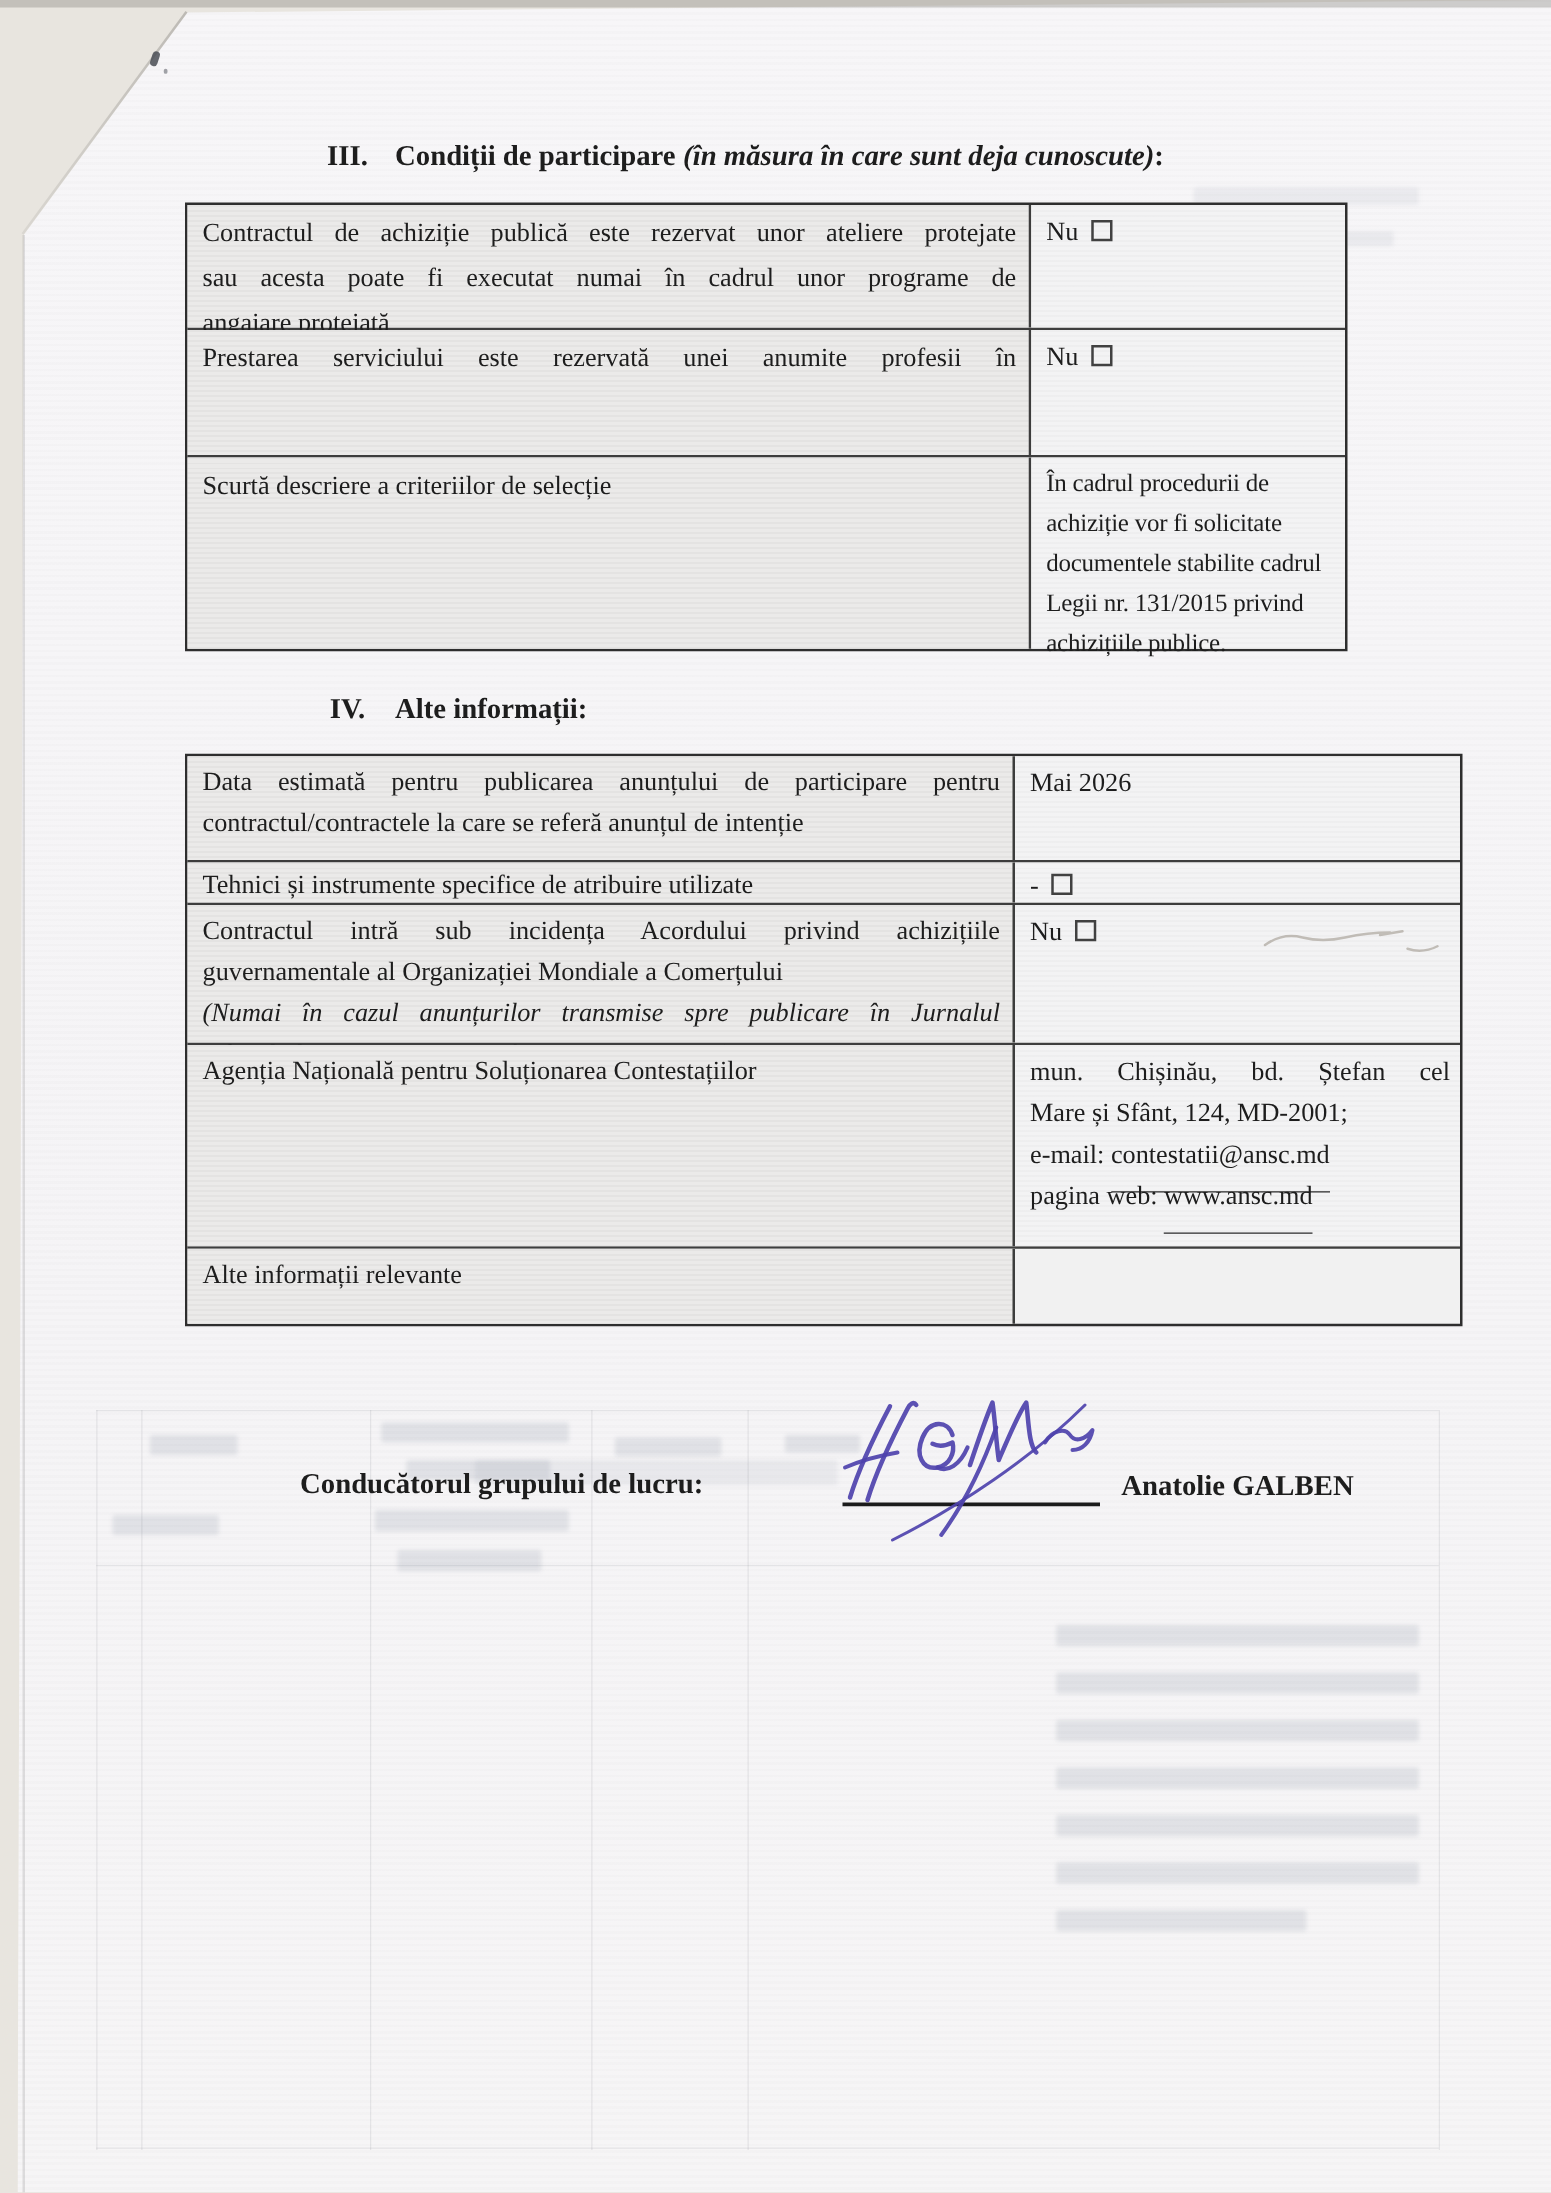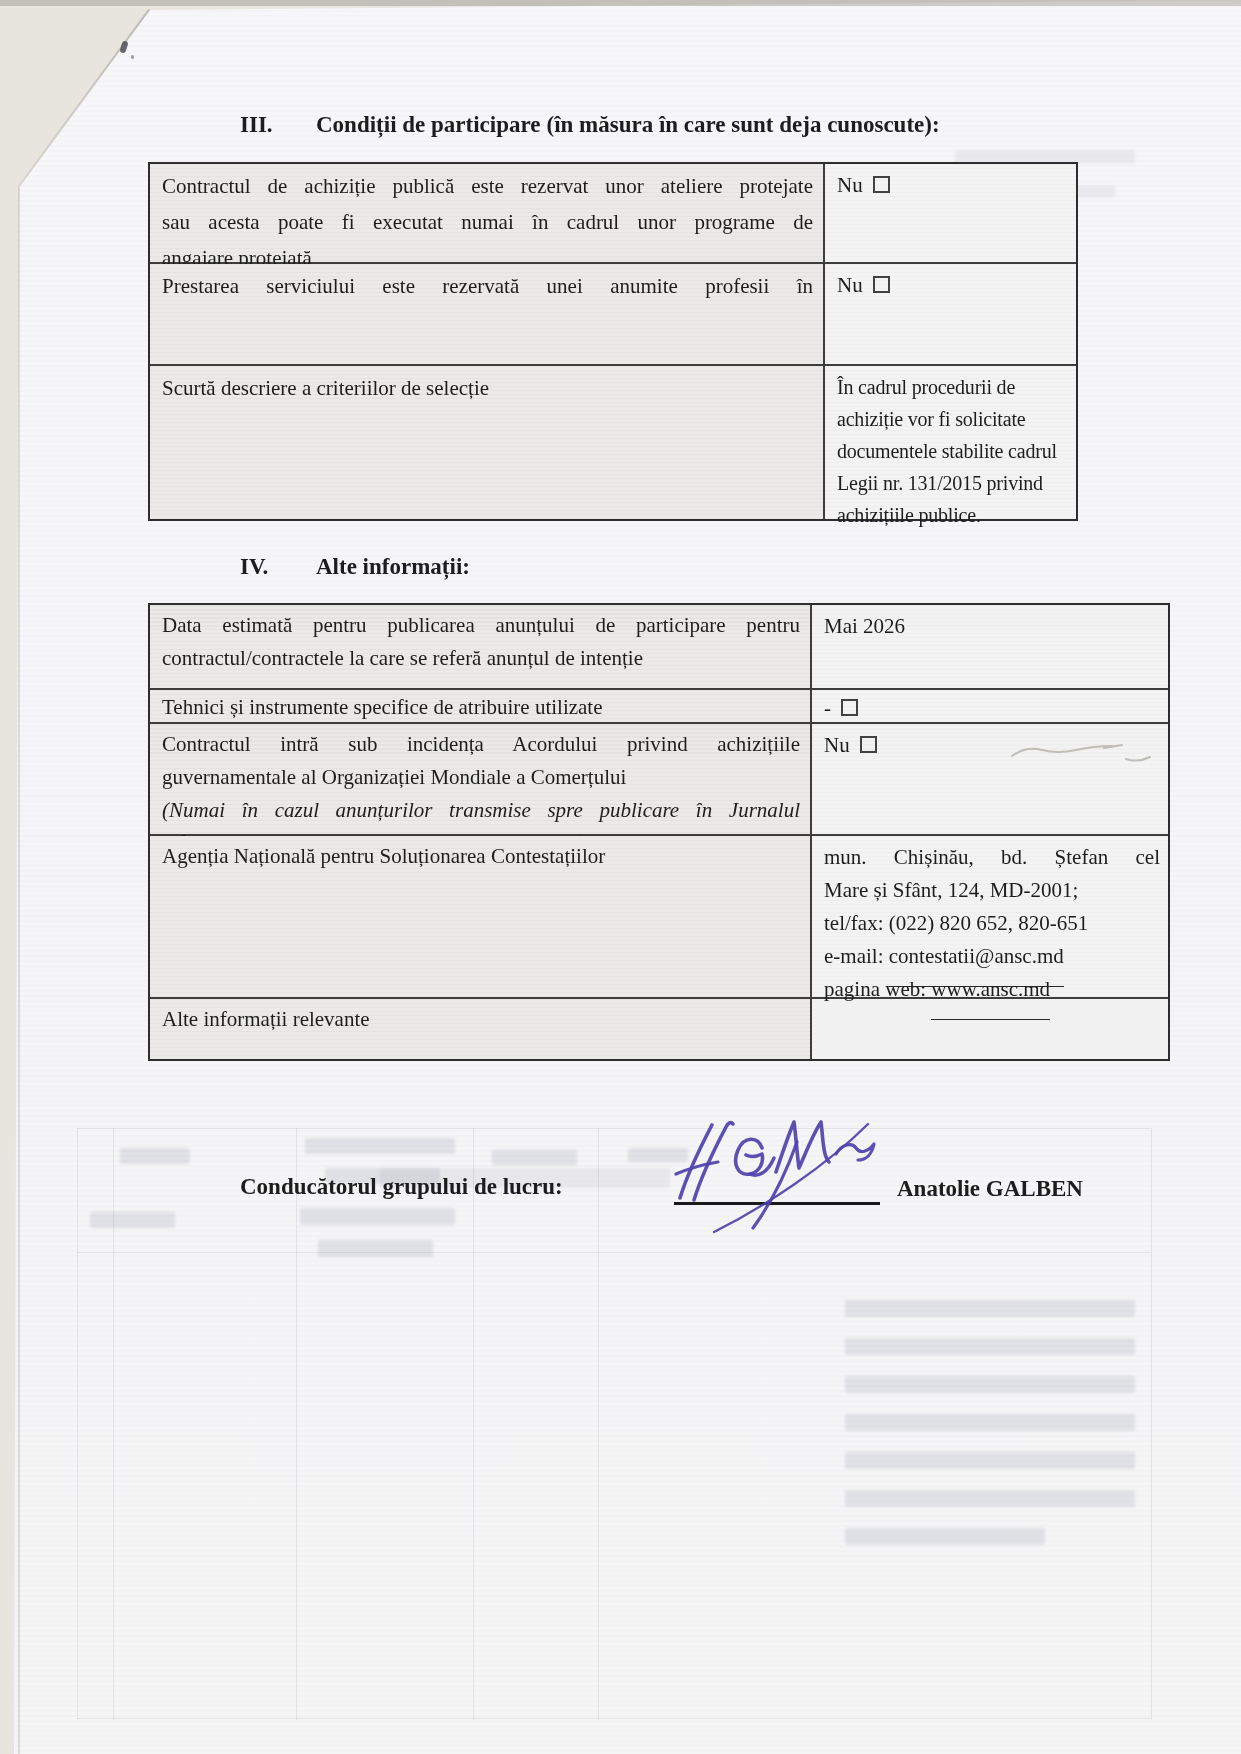--- a/index.html
+++ b/index.html
@@ -32,22 +32,22 @@
   .scanner-top-band{
     position:absolute;left:0;top:0;width:1241px;height:6px;
     background:rgba(118,116,110,0.32);
   }
   .speck{position:absolute;background:#4a4e55;opacity:.85;border-radius:3px;}
   .speck1{left:121px;top:41px;width:6px;height:12px;transform:rotate(18deg);}
   .speck2{left:131px;top:55px;width:3px;height:4px;opacity:.5;}
 
   
   .heading{position:absolute;left:240px;font-size:23px;font-weight:bold;white-space:nowrap;}
-  .heading .num{display:inline-block;width:76px;}
-  .heading .note{margin-left:6px;}
+  .heading .num{display:inline-block;width:76px;text-align:center;}
+  .heading .note{font-style:italic;margin-left:6px;}
   .heading-iii{top:112px;}
   .heading-iv{top:554px;}
 
   
   .tbl{position:absolute;border:2px solid #2e2e2e;background:#f1f1f1;}
   .t1{left:148px;top:162px;width:926px;}
   .t2{left:148px;top:603px;width:1018px;}
   .row{display:flex;box-sizing:border-box;}
   .row + .row{border-top:2px solid #3d3d3d;}
   .cl{
@@ -210,21 +210,20 @@
         <span>Nu</span><span class="cbx"></span>
       </div>
     </div>
     <div class="row" style="height:163px;">
       <div class="cl">
         <div class="ln">Agenția Națională pentru Soluționarea Contestațiilor</div>
       </div>
       <div class="cr addr">
         <div class="ln st">mun. Chișinău, bd. Ștefan cel</div>
         <div class="ln">Mare și Sfânt, 124, MD-2001;</div>
-        <div class="ln">tel/fax: (022) 820 652, 820-651</div>
         <div class="ln"><span>e-mail: </span><span class="ulink">contestatii@ansc.md</span></div>
         <div class="ln"><span>pagina web: </span><span class="ulink">www.ansc.md</span></div>
       </div>
     </div>
     <div class="row" style="height:62px;">
       <div class="cl">
         <div class="ln">Alte informații relevante</div>
       </div>
     </div>
   </div>

